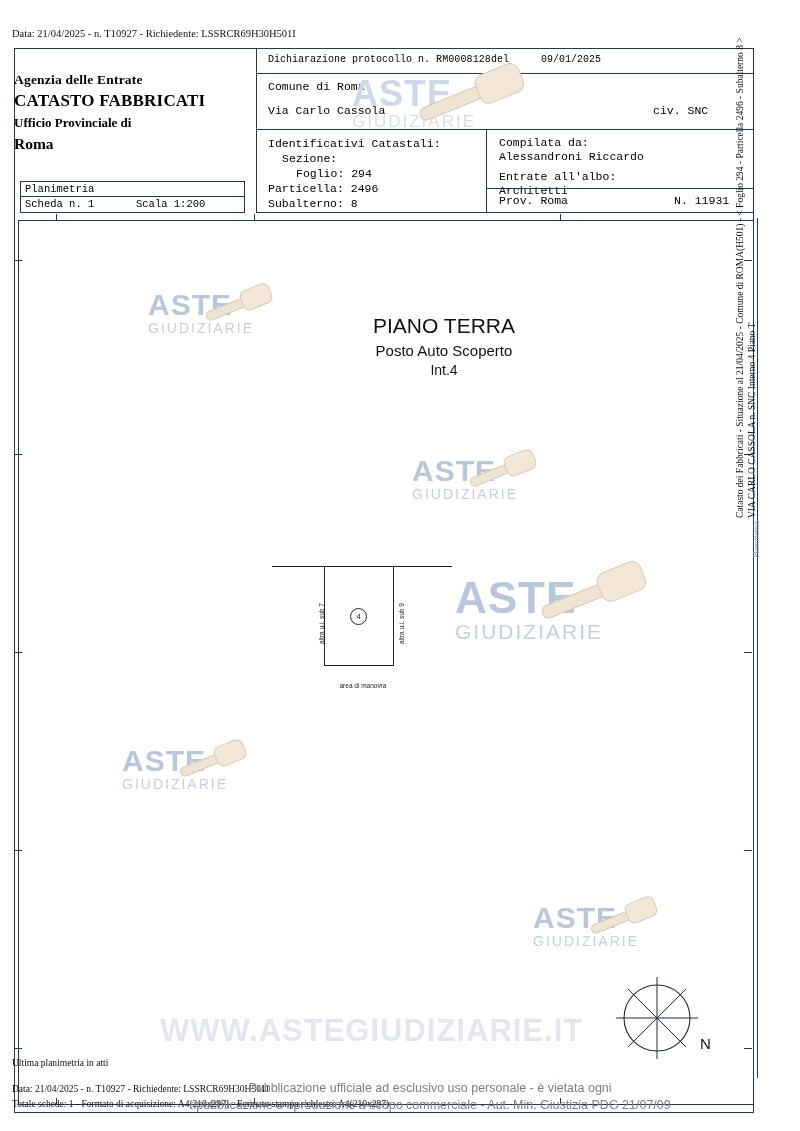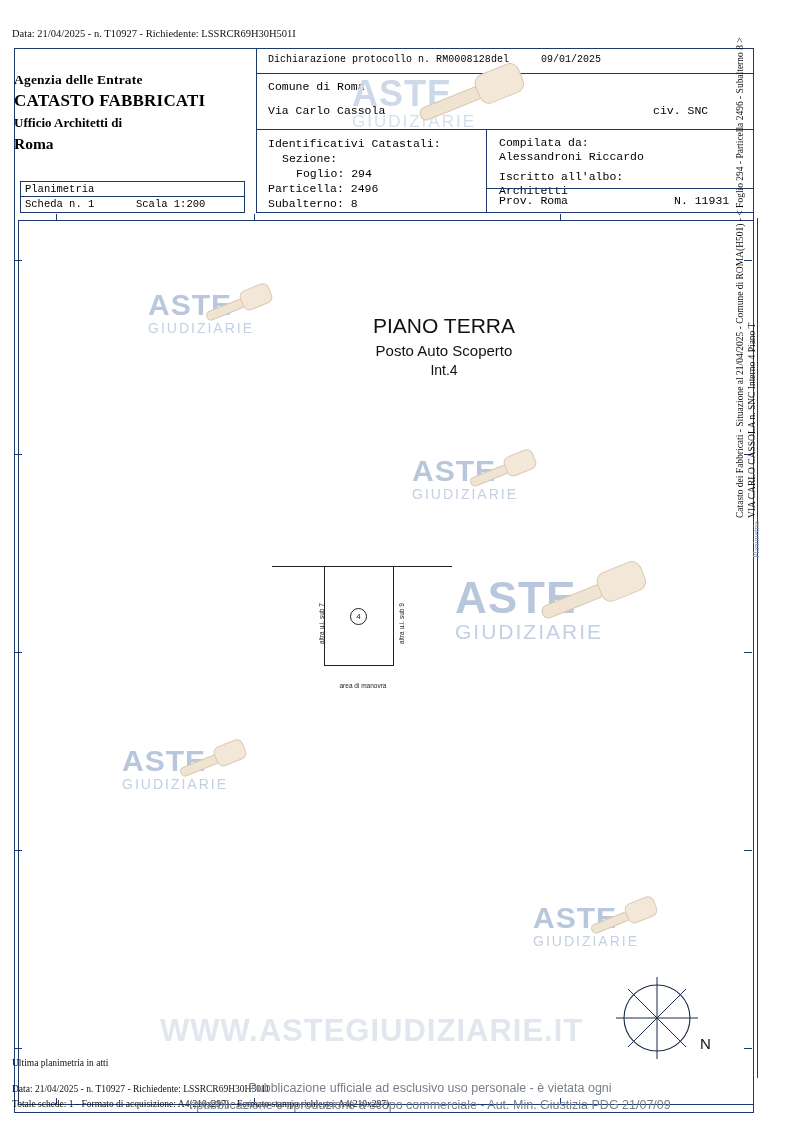--- a/index.html
+++ b/index.html
@@ -385,21 +385,21 @@
 <div class="page">
 
   <div class="top-stamp">Data: 21/04/2025 - n. T10927 - Richiedente: LSSRCR69H30H501I</div>
 
   <div class="outer-frame"></div>
 
   <div class="hdr-left">
     <div class="agency-block">
       <div class="agency-1">Agenzia delle Entrate</div>
       <div class="agency-2">CATASTO FABBRICATI</div>
-      <div class="agency-3">Ufficio Architetti di</div>
+      <div class="agency-3">Ufficio Provinciale di</div>
       <div class="agency-4">Roma</div>
     </div>
   </div>
 
   <div class="plan-box">
     <div class="row1">Planimetria</div>
     <div class="row2">
       <span>Scheda n. 1</span>
       <span class="scala">Scala 1:200</span>
     </div>
@@ -426,21 +426,21 @@
       <div class="ind1">Sezione:</div>
       <div class="ind2">Foglio: 294</div>
       <div>Particella: 2496</div>
       <div>Subalterno: 8</div>
     </div>
 
     <div class="compil-box mono">
       <div>Compilata da:</div>
       <div>Alessandroni Riccardo</div>
       <div class="spacer6"></div>
-      <div>Iscritto all'albo:</div>
+      <div>Entrate all'albo:</div>
       <div>Architetti</div>
       <div class="sep"></div>
       <div class="prov-row">
         <span>Prov. Roma</span>
         <span class="prov-n">N. 11931</span>
       </div>
     </div>
   </div>
 
   <div class="drawing">

